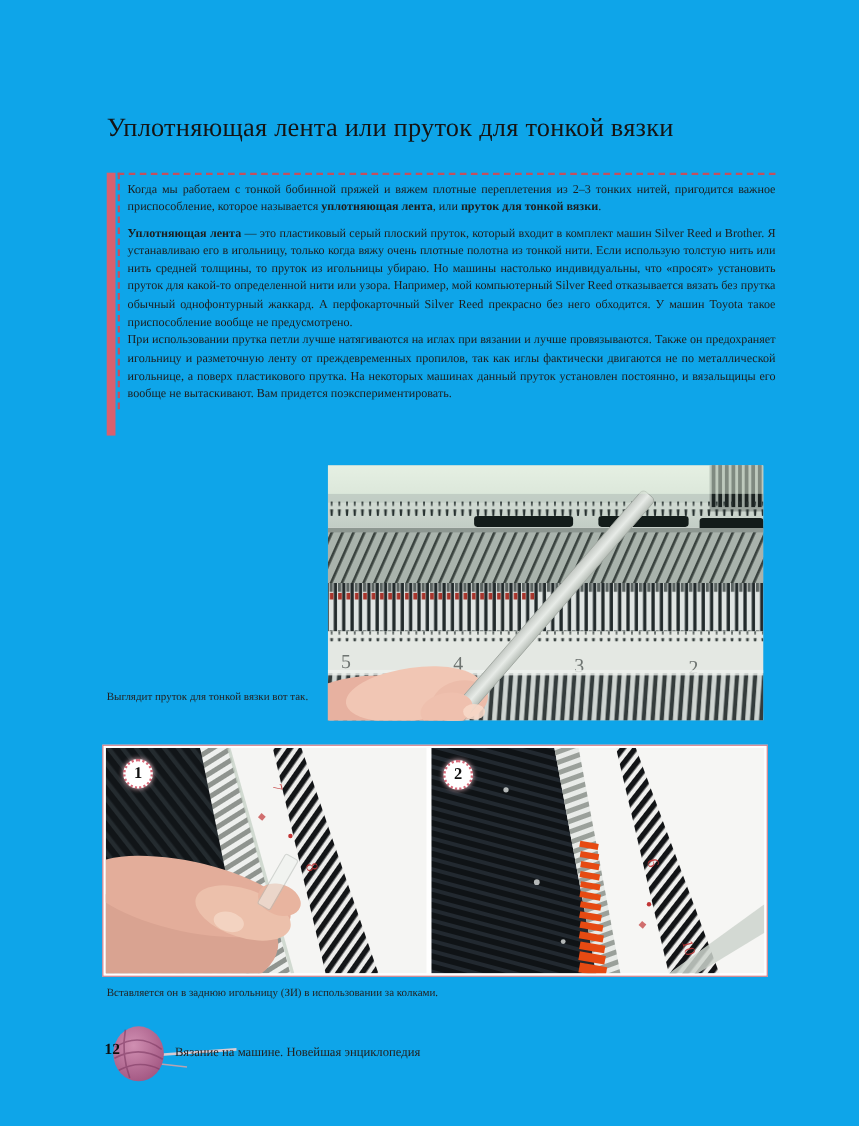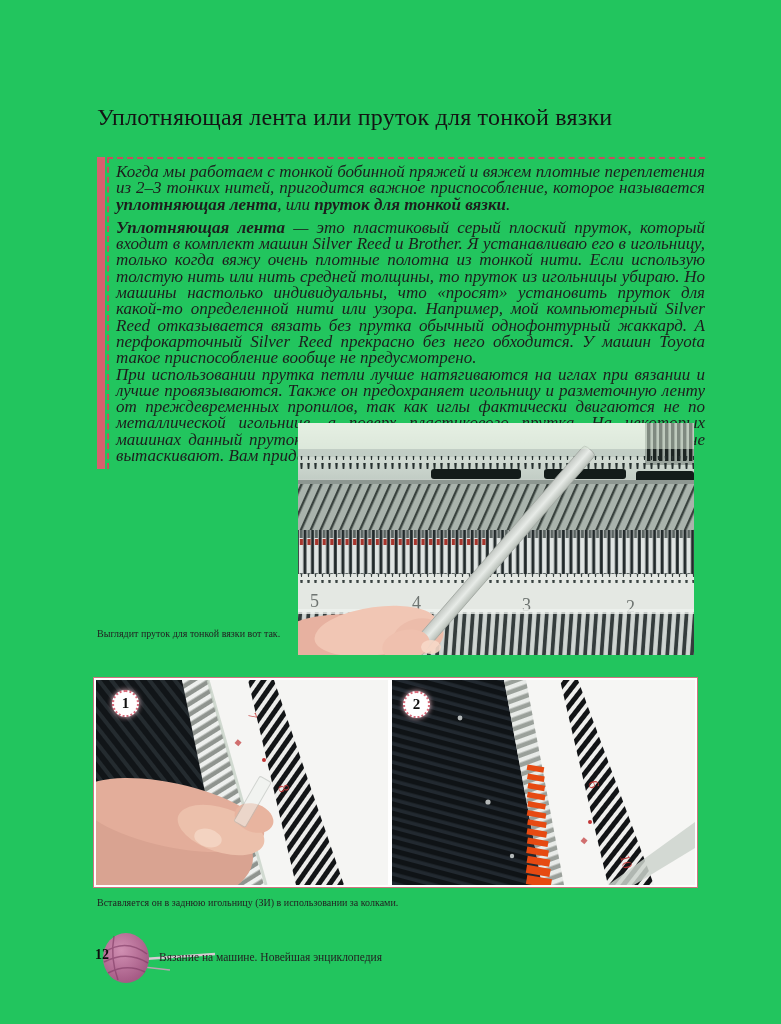--- a/index.html
+++ b/index.html
@@ -1,25 +1,25 @@
 <!DOCTYPE html>
 <html><head>
 <meta charset="utf-8">
 <style>
   html,body{margin:0;padding:0;background:#ffffff;}
-  .page{position:relative;width:781px;height:1024px;background:#22c55e;overflow:hidden;
+  .page{position:relative;width:781px;height:1024px;background:#0ea5e9;overflow:hidden;
         font-family:"Liberation Serif",serif;color:#1c1c1c;}
   .title{position:absolute;left:97px;top:104px;margin:0;font-size:24px;font-weight:400;
          letter-spacing:.2px;color:#141414;white-space:nowrap;}
   
   .textblock{position:absolute;left:97px;top:157px;width:608px;min-height:239px;}
   .accent-bar{position:absolute;left:0;top:0;bottom:0;width:8px;background:#d8606e;}
   .textinner{margin-left:10px;border-top:2px dashed #c4505e;border-left:2px dashed #c4505e;
              padding:5px 0 5px 7px;}
-  p.bodytext{margin:0;font-size:17px;line-height:16.3px;text-align:justify;color:#1d1d1d;font-style:italic;}
+  p.bodytext{margin:0;font-size:11px;line-height:16.3px;text-align:justify;color:#1d1d1d;}
   p.intro{margin-bottom:7px;}
   .bodytext b{font-weight:700;}
   
   .photo1{position:absolute;left:298px;top:423px;width:396px;height:232px;margin:0;}
   .photo1 svg,.panel svg{display:block;}
   .caption{position:absolute;font-size:10px;line-height:14px;color:#222;margin:0;}
   .cap1{left:97px;top:627px;width:185px;}
   .cap2{left:97px;top:896px;width:540px;}
   .pair{position:absolute;left:93px;top:677px;width:605px;height:211px;box-sizing:border-box;
         border:1px solid #cf7580;background:#fff;padding:2px;display:flex;gap:4px;margin:0;}

